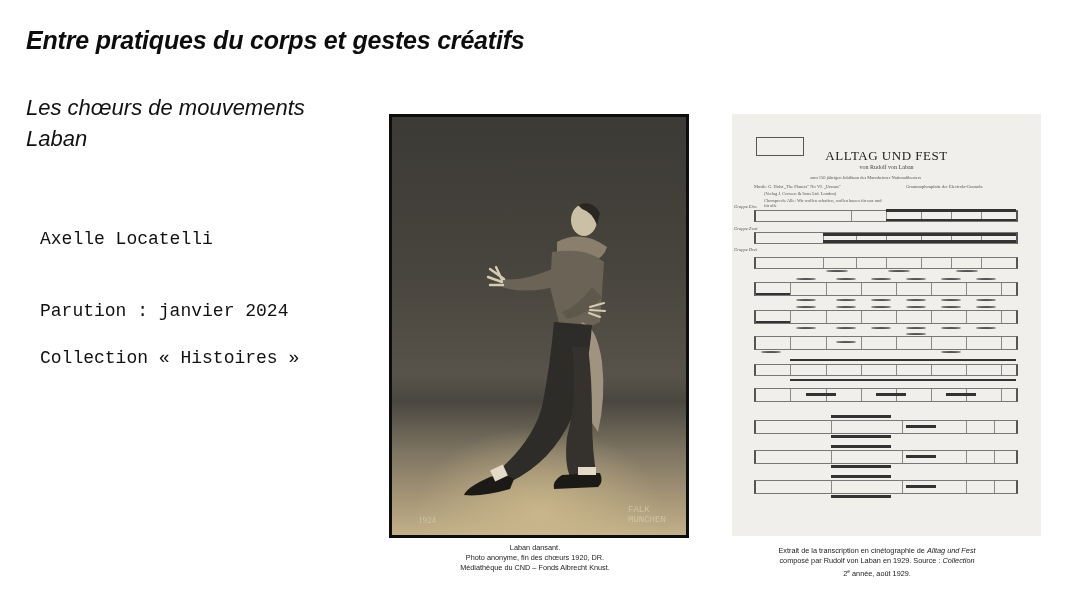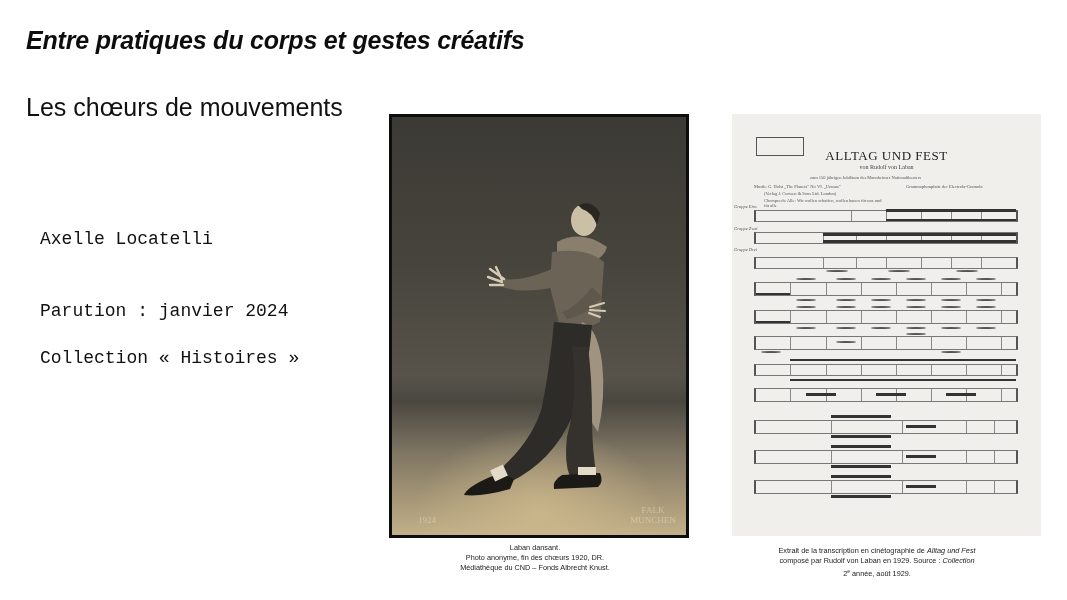--- a/index.html
+++ b/index.html
@@ -5,21 +5,21 @@
   html, body { margin: 0; padding: 0; }
   body {
     width: 1067px; height: 600px; position: relative; overflow: hidden;
     background: #ffffff; font-family: "Liberation Sans", sans-serif; color: #111;
   }
   .title {
     position: absolute; left: 26px; top: 26px;
     font-size: 25px; font-weight: bold; font-style: italic; letter-spacing: -0.2px;
     color: #0d0d0d;
   }
-  .subtitle { position: absolute; left: 26px; top: 92px; font-size: 25px; line-height: 31px; color: #111; }
+  .subtitle { position: absolute; left: 26px; top: 92px; font-size: 22px; font-style: italic; line-height: 31px; color: #111; }
   .subtitle div { white-space: nowrap; }
   .meta { position: absolute; left: 40px; font-size: 18px; color: #111; white-space: nowrap; font-family: Liberation Mono, monospace; }
   .author { top: 229px; }
   .pub { top: 301px; text-align: center; }
   .coll { top: 348px; }
 
   
   .photo {
     position: absolute; left: 389px; top: 114px; width: 300px; height: 424px;
     background: #111; box-sizing: border-box; border: 3px solid #0d0d0d; overflow: hidden;
@@ -54,20 +54,21 @@
   .caption i { font-style: italic; }
   sup { font-size: 5px; }
 </style>
 </head>
 <body>
 
 <div class="title">Entre pratiques du corps et gestes créatifs</div>
 
 <div class="subtitle">
   <div>Les chœurs de mouvements</div>
+  <div>Laban</div>
 </div>
 
 <div class="meta author">Axelle Locatelli</div>
 <div class="meta pub">Parution : janvier 2024</div>
 <div class="meta coll">Collection « Histoires »</div>
 
 <div class="photo">
   <div class="photo-inner"></div>
   <svg width="294" height="418" viewBox="0 0 294 418">
 
@@ -89,21 +90,21 @@
 
     <path d="M162 205 L200 208 Q196 260 180 300 Q160 345 118 365 L105 355 Q140 325 150 290 Q158 250 162 205 Z" fill="#2e2c28"></path>
     <path d="M180 230 Q186 280 175 320 Q172 345 178 360 L205 360 Q200 335 200 300 Q200 260 196 230 Z" fill="#35322d"></path>
 
     <path d="M98 360 Q110 355 122 362 L118 372 Q90 380 72 378 Q75 370 98 360 Z" fill="#1c1a17"></path>
     <rect x="100" y="350" width="14" height="12" fill="#e3dac7" transform="rotate(-25 107 356)"></rect>
     <path d="M170 358 L208 356 Q212 365 206 370 L162 372 Q160 364 170 358 Z" fill="#1c1a17"></path>
     <rect x="186" y="350" width="18" height="8" fill="#e3dac7"></rect>
   </svg>
   <span class="photo-mark" style="left:26px; bottom:10px;">1924</span>
-  <span class="photo-mark" style="right:8px; bottom:10px; width:50px; text-align:center;">FALK MUNCHEN</span>
+  <span class="photo-mark" style="right:8px; bottom:10px; width:50px; font-family:Liberation Mono, monospace;">FALK MUNCHEN</span>
 </div>
 
 <div class="caption left">
   <div>Laban dansant.</div>
   <div>Photo anonyme, fin des chœurs 1920, DR.</div>
   <div>Médiathèque du CND – Fonds Albrecht Knust.</div>
 </div>
 
 <div class="score">
   <div class="score-box"></div>

